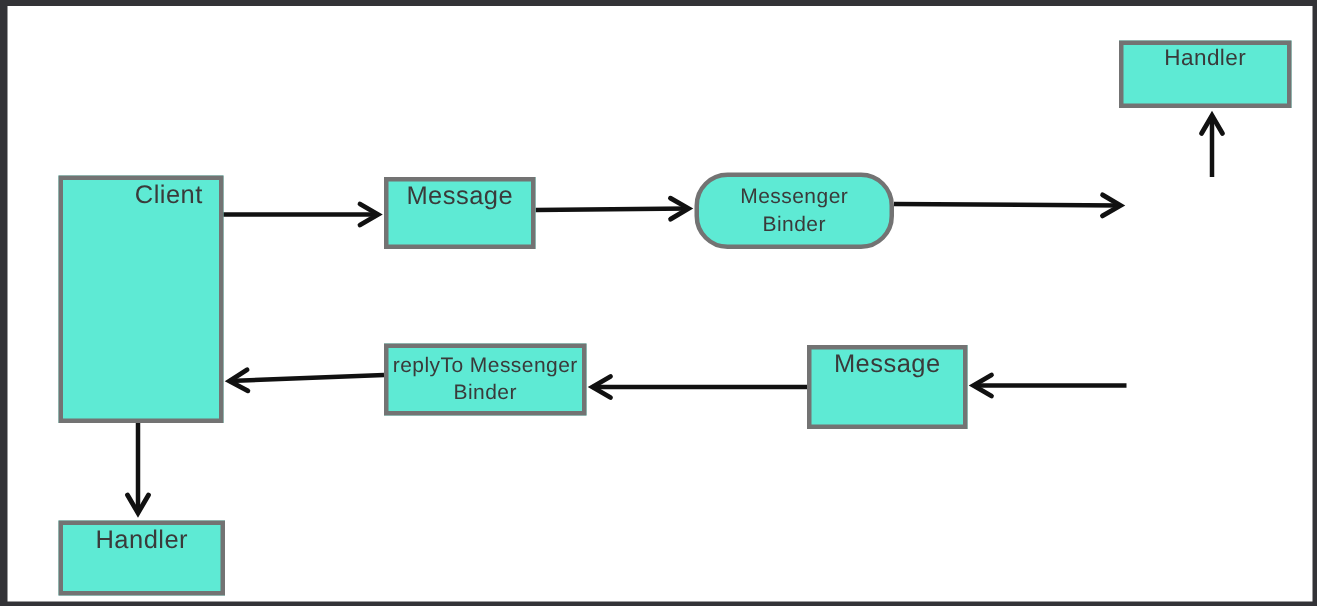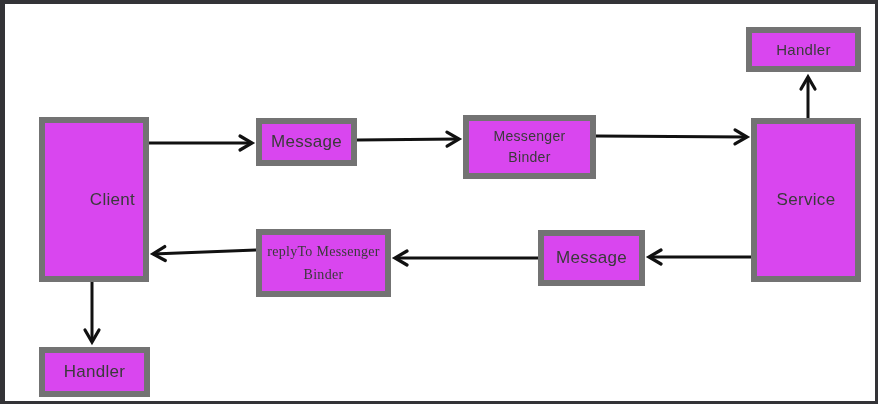--- a/index.html
+++ b/index.html
@@ -28,41 +28,40 @@
     left: 0;
     top: 0;
     width: 878px;
     height: 404px;
     z-index: 1;
   }
   .node {
     position: absolute;
     z-index: 2;
     box-sizing: border-box;
-    background: #d946ef;
-    border: 6px solid #737373;
+    background: #5eead4;
+    border: 3px solid #737373;
     color: #3a3a3a;
     display: flex;
-    align-items: center;
     justify-content: center;
     text-align: center;
     letter-spacing: 0.3px;
   }
   .node.two-line {
     flex-direction: column;
     justify-content: space-evenly;
     padding: 2px 0;
     line-height: 1.1;
   }
   #node-client        { left: 39px;  top: 117px; width: 110px; height: 165px; font-size: 17px; padding-left: 37px; }
   #node-message-top   { left: 256px; top: 118px; width: 101px; height: 48px;  font-size: 17px; }
-  #node-messenger-binder { left: 463px; top: 115px; width: 133px; height: 64px; font-size: 14px; }
+  #node-messenger-binder { left: 463px; top: 115px; width: 133px; height: 51px; font-size: 14px; border-radius: 22px; }
   #node-service       { left: 751px; top: 118px; width: 110px; height: 164px; font-size: 17px; }
   #node-handler-top   { left: 746px; top: 27px;  width: 115px; height: 45px;  font-size: 15px; }
-  #node-replyto-binder{ left: 256px; top: 229px; width: 135px; height: 68px;  font-size: 14px; font-family: Liberation Serif, serif; }
+  #node-replyto-binder{ left: 256px; top: 229px; width: 135px; height: 48px;  font-size: 14px; }
   #node-message-bottom{ left: 538px; top: 230px; width: 107px; height: 56px;  font-size: 17px; }
   #node-handler-bottom{ left: 39px;  top: 347px; width: 111px; height: 50px;  font-size: 17px; }
 </style>
 </head>
 <body>
 
 <div class="frame">
   <div class="canvas"></div>
 
   <svg class="arrow-layer" width="878" height="404" viewBox="0 0 878 404" xmlns="http://www.w3.org/2000/svg">
@@ -89,23 +88,20 @@
 
   <div class="node" id="node-message-top">
     <span>Message</span>
   </div>
 
   <div class="node two-line" id="node-messenger-binder">
     <span>Messenger</span>
     <span>Binder</span>
   </div>
 
-  <div class="node" id="node-service">
-    <span>Service</span>
-  </div>
 
   <div class="node" id="node-handler-top">
     <span>Handler</span>
   </div>
 
   <div class="node two-line" id="node-replyto-binder">
     <span>replyTo Messenger</span>
     <span>Binder</span>
   </div>
 

